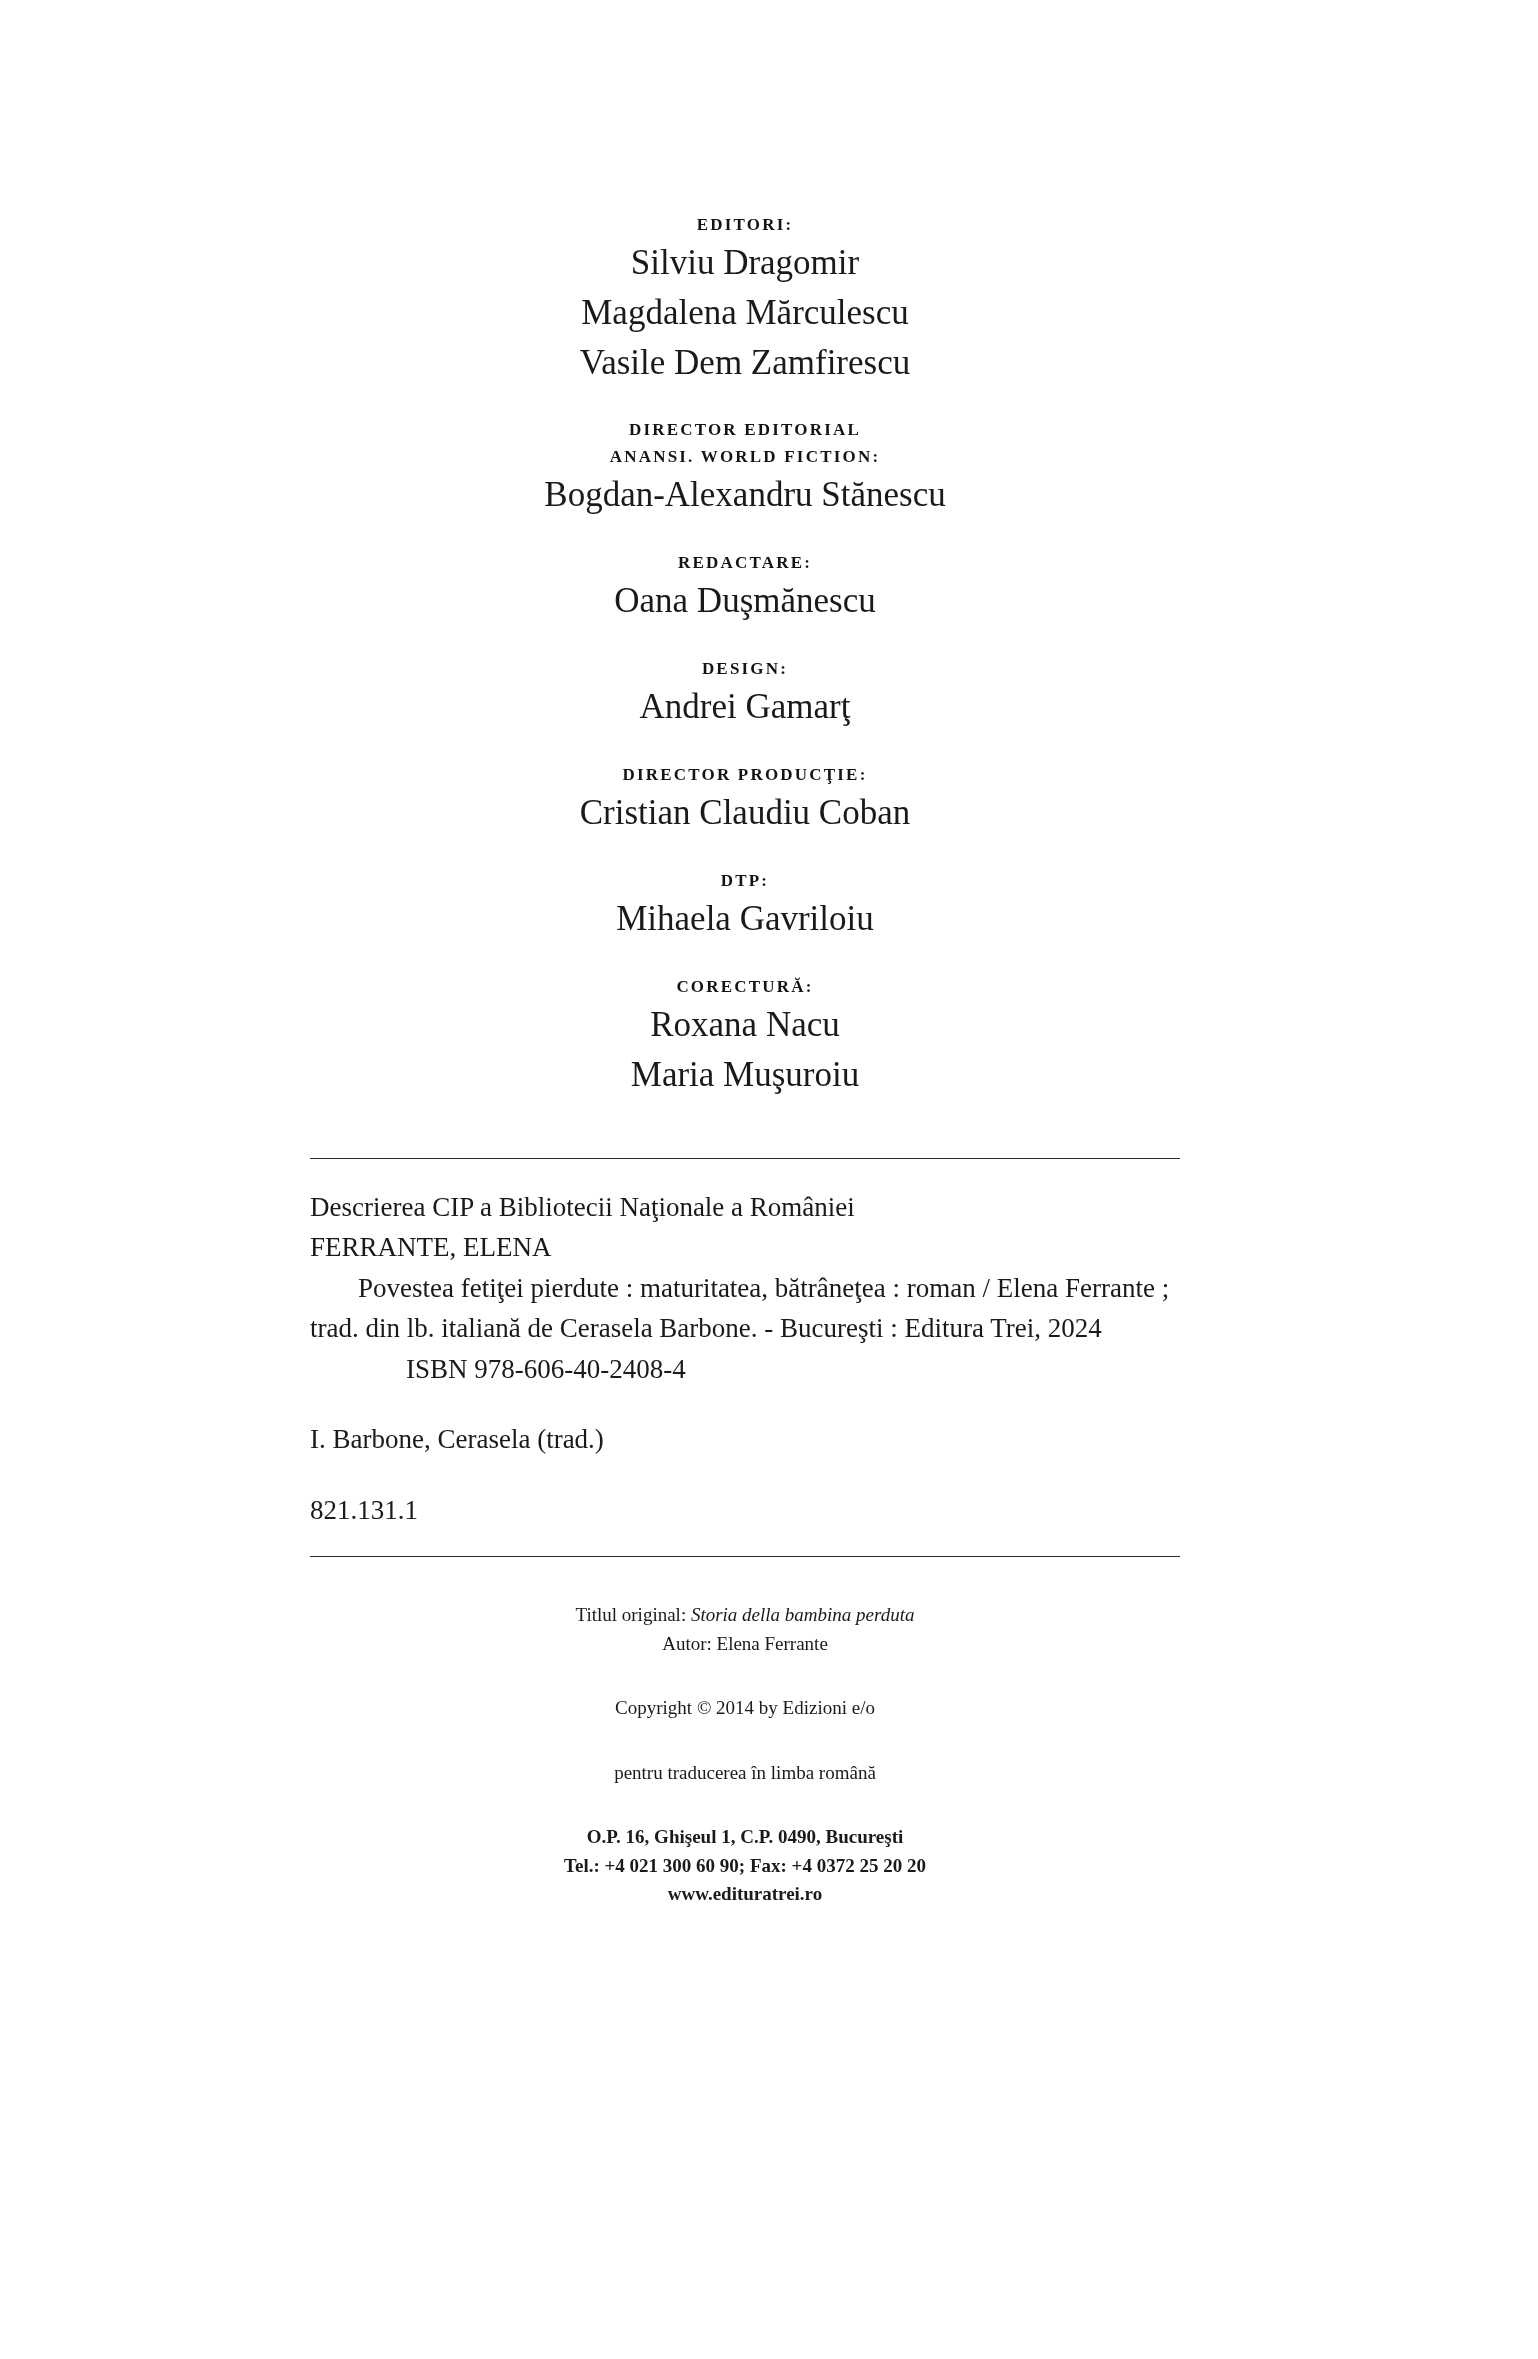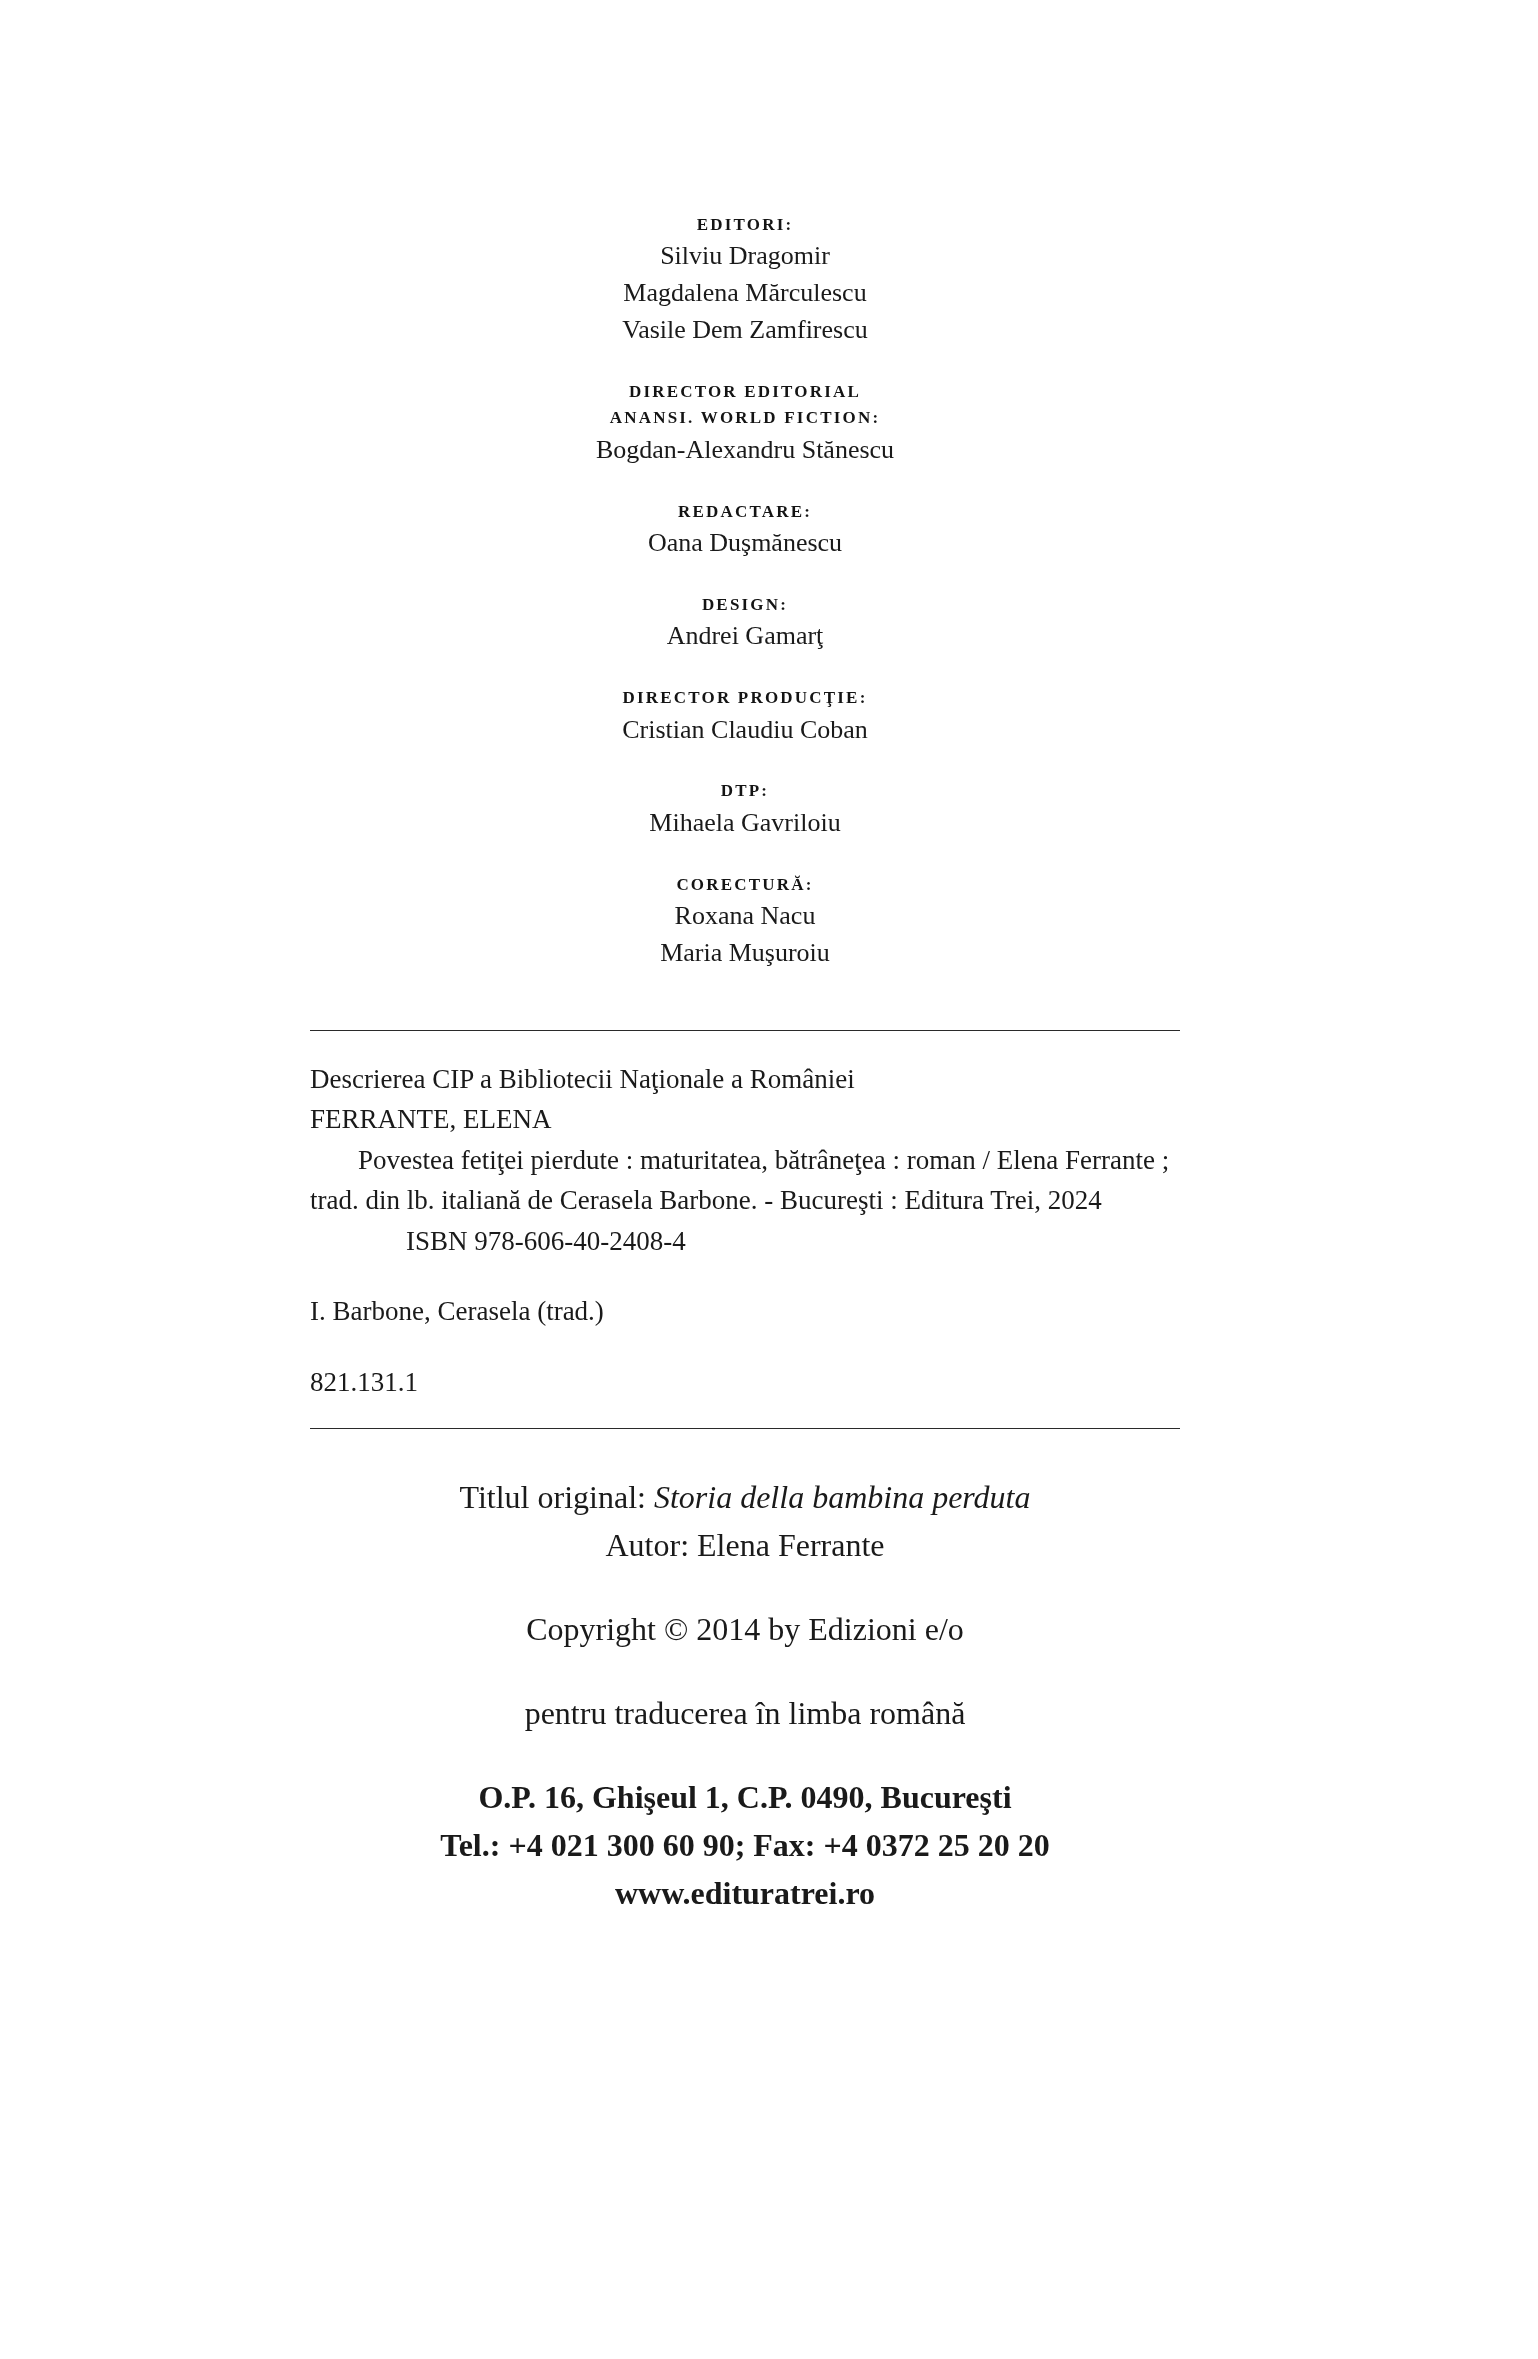--- a/index.html
+++ b/index.html
@@ -39,21 +39,21 @@
   .credit-role {
     font-family: "Liberation Serif", serif;
     font-size: 17px;
     letter-spacing: 2.2px;
     font-weight: 600;
     text-transform: uppercase;
     line-height: 1.55;
     color: #141414;
   }
   .credit-name {
-    font-size: 26px;
+    font-size: 35px;
     line-height: 1.42;
     color: #1a1a1a;
   }
 
   
   .rule {
     border: 0;
     border-top: 1px solid #2a2a2a;
     margin: 0;
     width: 870px;
@@ -82,21 +82,21 @@
   .cip .cip-isbn {
     padding-left: 96px;
   }
   .cip .cip-spaced {
     margin-top: 30px;
   }
 
   
   .copyright {
     text-align: center;
-    font-size: 32px;
+    font-size: 19px;
     line-height: 1.5;
   }
   .copyright .blk {
     margin-bottom: 36px;
   }
   .copyright .blk:last-child {
     margin-bottom: 0;
     font-weight: bold;
   }
   .italic {

